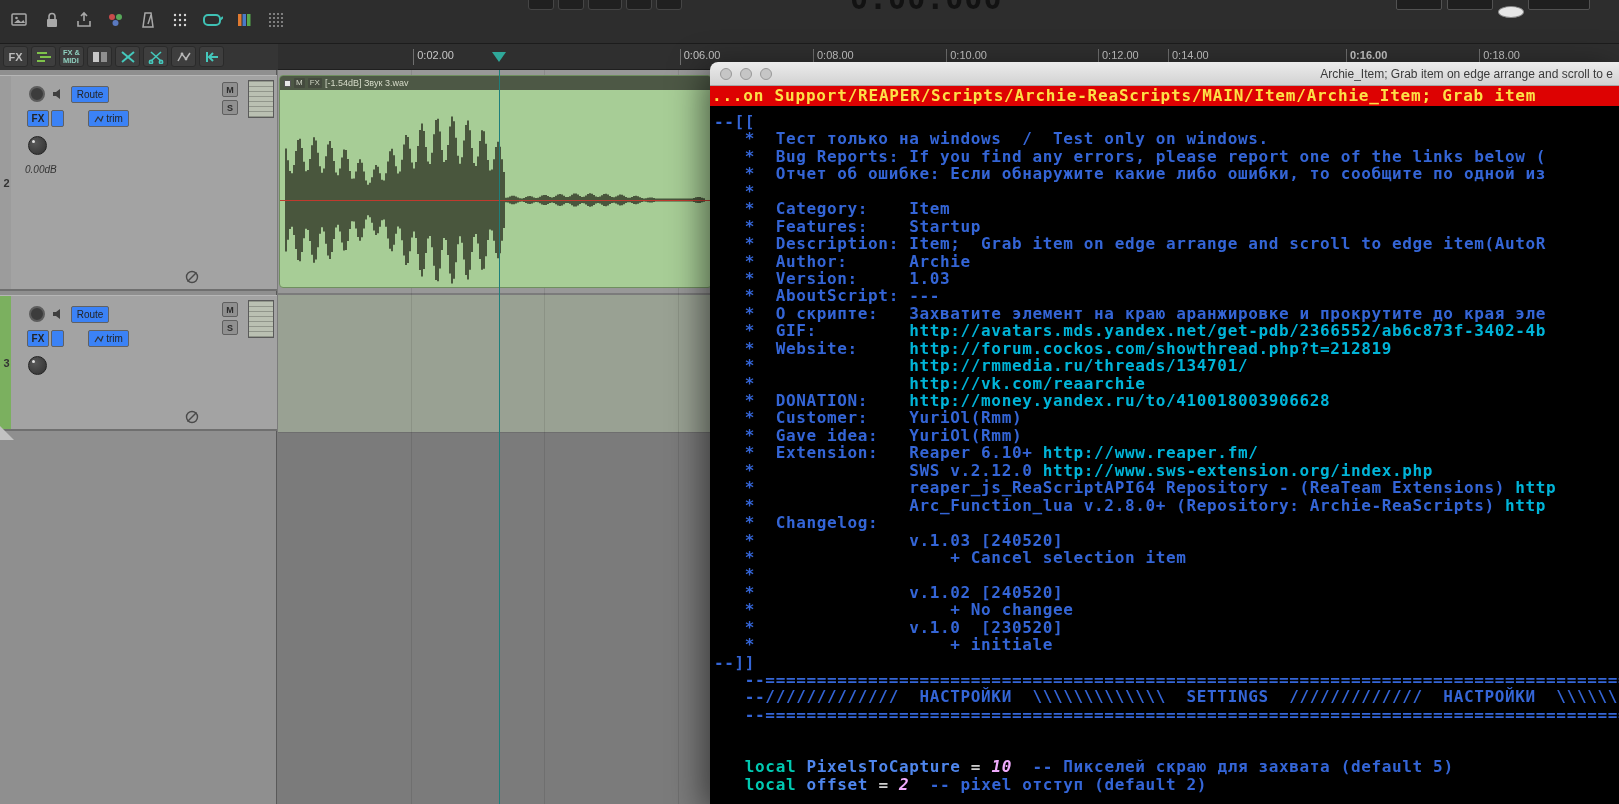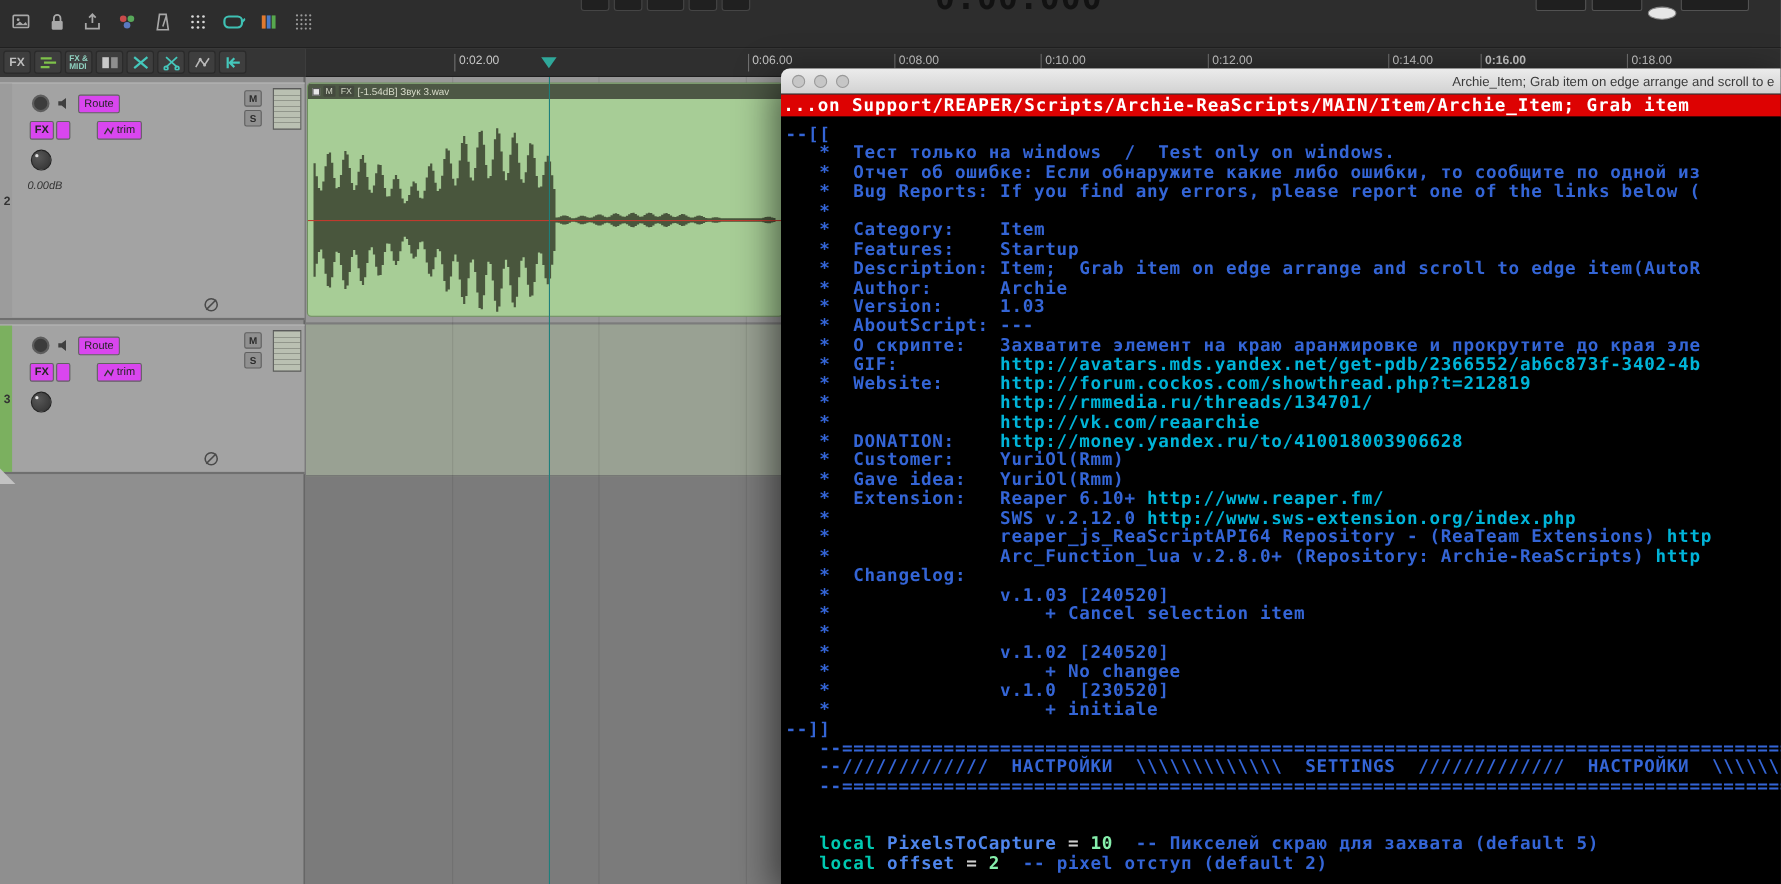--- a/index.html
+++ b/index.html
@@ -33,21 +33,21 @@
   
   .tcp { position:absolute; left:0; top:70px; width:277px; height:734px; background:#8f8f8f; border-right:1px solid #595959; }
   .track { position:absolute; left:0; width:277px; background:#a3a3a3; border-top:1px solid #b6b6b6; border-bottom:2px solid #6f6f6f; }
   .track-strip { position:absolute; left:0; top:0; bottom:0; width:11px; background:#9c9c9c; }
   .track-strip.green { background:#7bb05f; }
   .track-num { position:absolute; left:1px; top:50%; transform:translateY(-50%); width:11px; text-align:center;
     font-size:11px; font-weight:bold; color:#333; }
   .rec-btn { position:absolute; left:29px; top:10px; width:16px; height:16px; border-radius:50%;
     background:#3c3c3c; border:2px solid #5d5d5d; }
   .mon-btn { position:absolute; left:50px; top:10px; width:16px; height:16px; display:flex; align-items:center; justify-content:center; }
-  .gbtn { background:#d946ef; border:1px solid #616161; border-radius:2px; color:#242424;
+  .gbtn { background:#3b82f6; border:1px solid #616161; border-radius:2px; color:#242424;
     font-size:10px; display:flex; align-items:center; justify-content:center; gap:2px; position:absolute; }
   .route-btn { left:71px; top:10px; width:38px; height:17px; }
   .fx-btn    { left:27px; top:34px; width:22px; height:17px; font-weight:bold; }
   .fxp-btn   { left:51px; top:34px; width:13px; height:17px; }
   .trim-btn  { left:88px; top:34px; width:41px; height:17px; }
   .knob { position:absolute; left:28px; top:60px; width:19px; height:19px; border-radius:50%;
     background:radial-gradient(circle at 35% 35%, #585858, #2f2f2f); border:1px solid #222; }
   .knob::after { content:""; position:absolute; left:3px; top:3px; width:3px; height:3px; border-radius:50%; background:#e0e0e0; }
   .db-readout { position:absolute; left:25px; top:88px; font-size:10px; color:#343434;font-style:italic; }
   .ms-btn { position:absolute; left:222px; width:16px; height:15px; background:#909090; border:1px solid #5f5f5f;
@@ -73,28 +73,28 @@
   .zero-line { position:absolute; left:0; right:0; top:110px; height:1px; background:#c03a2e; }
   .cursor-line { position:absolute; left:221px; top:0; width:1px; height:734px; background:#1e7f7c; }
   
   .script-window { position:absolute; left:710px; top:62px; width:909px; height:742px; z-index:5;
     border-radius:8px 0 0 0; box-shadow:-6px 8px 34px rgba(0,0,0,0.55); background:#000; }
   .win-titlebar { position:absolute; left:0; top:0; right:0; height:24px;
     background:linear-gradient(#ececec,#d2d2d2); border-bottom:1px solid #a6a6a6; border-radius:8px 0 0 0; }
   .light { position:absolute; top:6px; width:12px; height:12px; border-radius:50%; background:#c6c6c6; border:1px solid #999; }
   .win-title { position:absolute; right:6px; top:5px; font-size:12px; color:#3a3a3a; white-space:nowrap; }
   .path-bar { position:absolute; left:0; top:24px; right:0; height:20px; background:#dd0202; overflow:hidden;
-    font:700 16px/20px "DejaVu Sans Mono", monospace; letter-spacing:0.8px; color:#ffffff; white-space:nowrap; padding-left:2px; }
+    font:700 16px/20px "DejaVu Sans Mono", monospace; letter-spacing:0.8px; color:#fde047; white-space:nowrap; padding-left:2px; }
   .code-area { position:absolute; left:0; top:44px; right:0; bottom:0; background:#000; overflow:hidden; padding:7px 0 0 4px; }
   .code-line { white-space:pre; height:17.45px; font:700 16px/17.45px "DejaVu Sans Mono", monospace; letter-spacing:0.64px; }
   .tok-c, .tok-p { color:#3465d6; }
   .tok-u { color:#00b4d8; }
   .tok-k { color:#00c9b1; }
   .tok-v { color:#4f86ec; }
-  .tok-n { color:#86efac; }
+  .tok-n { color:#f0abfc;font-style:italic; }
   .tok-w { color:#cfcfcf; }
 </style>
 </head>
 <body>
 
 <div id="screen">
 
   <div class="toolbar1">
     <div class="tb-icons">
       <div class="tbtn">
@@ -255,21 +255,21 @@
 
   <div class="ruler">
     <div>
         <div class="tick" style="left: 2px; margin-top: 44px;">0:00.00</div>
         <div class="tick" style="left: 135.25px;">0:02.00</div>
         <div class="tick" style="left: 268.5px; margin-top: 41px;">0:04.00</div>
         <div class="tick" style="left: 401.75px;">0:06.00</div>
         <div class="tick" style="left: 535px;">0:08.00</div>
         <div class="tick" style="left: 668.25px; text-align: right;">0:10.00</div>
         <div class="tick" style="left: 820px;">0:12.00</div>
-        <div class="tick" style="left: 984px;">0:14.00</div>
+        <div class="tick" style="left: 890px;">0:14.00</div>
         <div class="tick" style="left: 1068px; font-weight: bold;">0:16.00</div>
         <div class="tick" style="left: 1201.25px;">0:18.00</div>
       </div>
     <div class="cursor-marker"></div>
   </div>
 
   <div class="tcp">
 
     <div class="track" style="top:5px; height:216px">
       <div class="track-strip"></div>
@@ -369,22 +369,22 @@
       <div class="light" style="left:10px"></div>
       <div class="light" style="left:30px"></div>
       <div class="light" style="left:50px"></div>
       <div class="win-title">Archie_Item;  Grab item on edge arrange and scroll to e</div>
     </div>
     <div class="path-bar">...on Support/REAPER/Scripts/Archie-ReaScripts/MAIN/Item/Archie_Item;  Grab item</div>
     <div class="code-area">
       <div>
           <div class="code-line"><span class="tok-c">--[[</span></div>
           <div class="code-line"><span class="tok-c">   *  Тест только на windows  /  Test only on windows.</span></div>
+          <div class="code-line"><span class="tok-c">   *  Bug Reports: If you find any errors, please report one of the links below (</span></div>
           <div class="code-line"><span class="tok-c">   *  Отчет об ошибке: Если обнаружите какие либо ошибки, то сообщите по одной из</span></div>
-          <div class="code-line"><span class="tok-c">   *  Bug Reports: If you find any errors, please report one of the links below (</span></div>
           <div class="code-line"><span class="tok-c">   *</span></div>
           <div class="code-line"><span class="tok-c">   *  Category:    Item</span></div>
           <div class="code-line"><span class="tok-c">   *  Features:    Startup</span></div>
           <div class="code-line"><span class="tok-c">   *  Description: Item;  Grab item on edge arrange and scroll to edge item(AutoR</span></div>
           <div class="code-line"><span class="tok-c">   *  Author:      Archie</span></div>
           <div class="code-line"><span class="tok-c">   *  Version:     1.03</span></div>
           <div class="code-line"><span class="tok-c">   *  AboutScript: ---</span></div>
           <div class="code-line"><span class="tok-c">   *  О скрипте:   Захватите элемент на краю аранжировке и прокрутите до края эле</span></div>
           <div class="code-line"><span class="tok-c">   *  GIF:         </span><span class="tok-u">http://avatars.mds.yandex.net/get-pdb/2366552/ab6c873f-3402-4b</span></div>
           <div class="code-line"><span class="tok-c">   *  Website:     </span><span class="tok-u">http://forum.cockos.com/showthread.php?t=212819</span></div>

